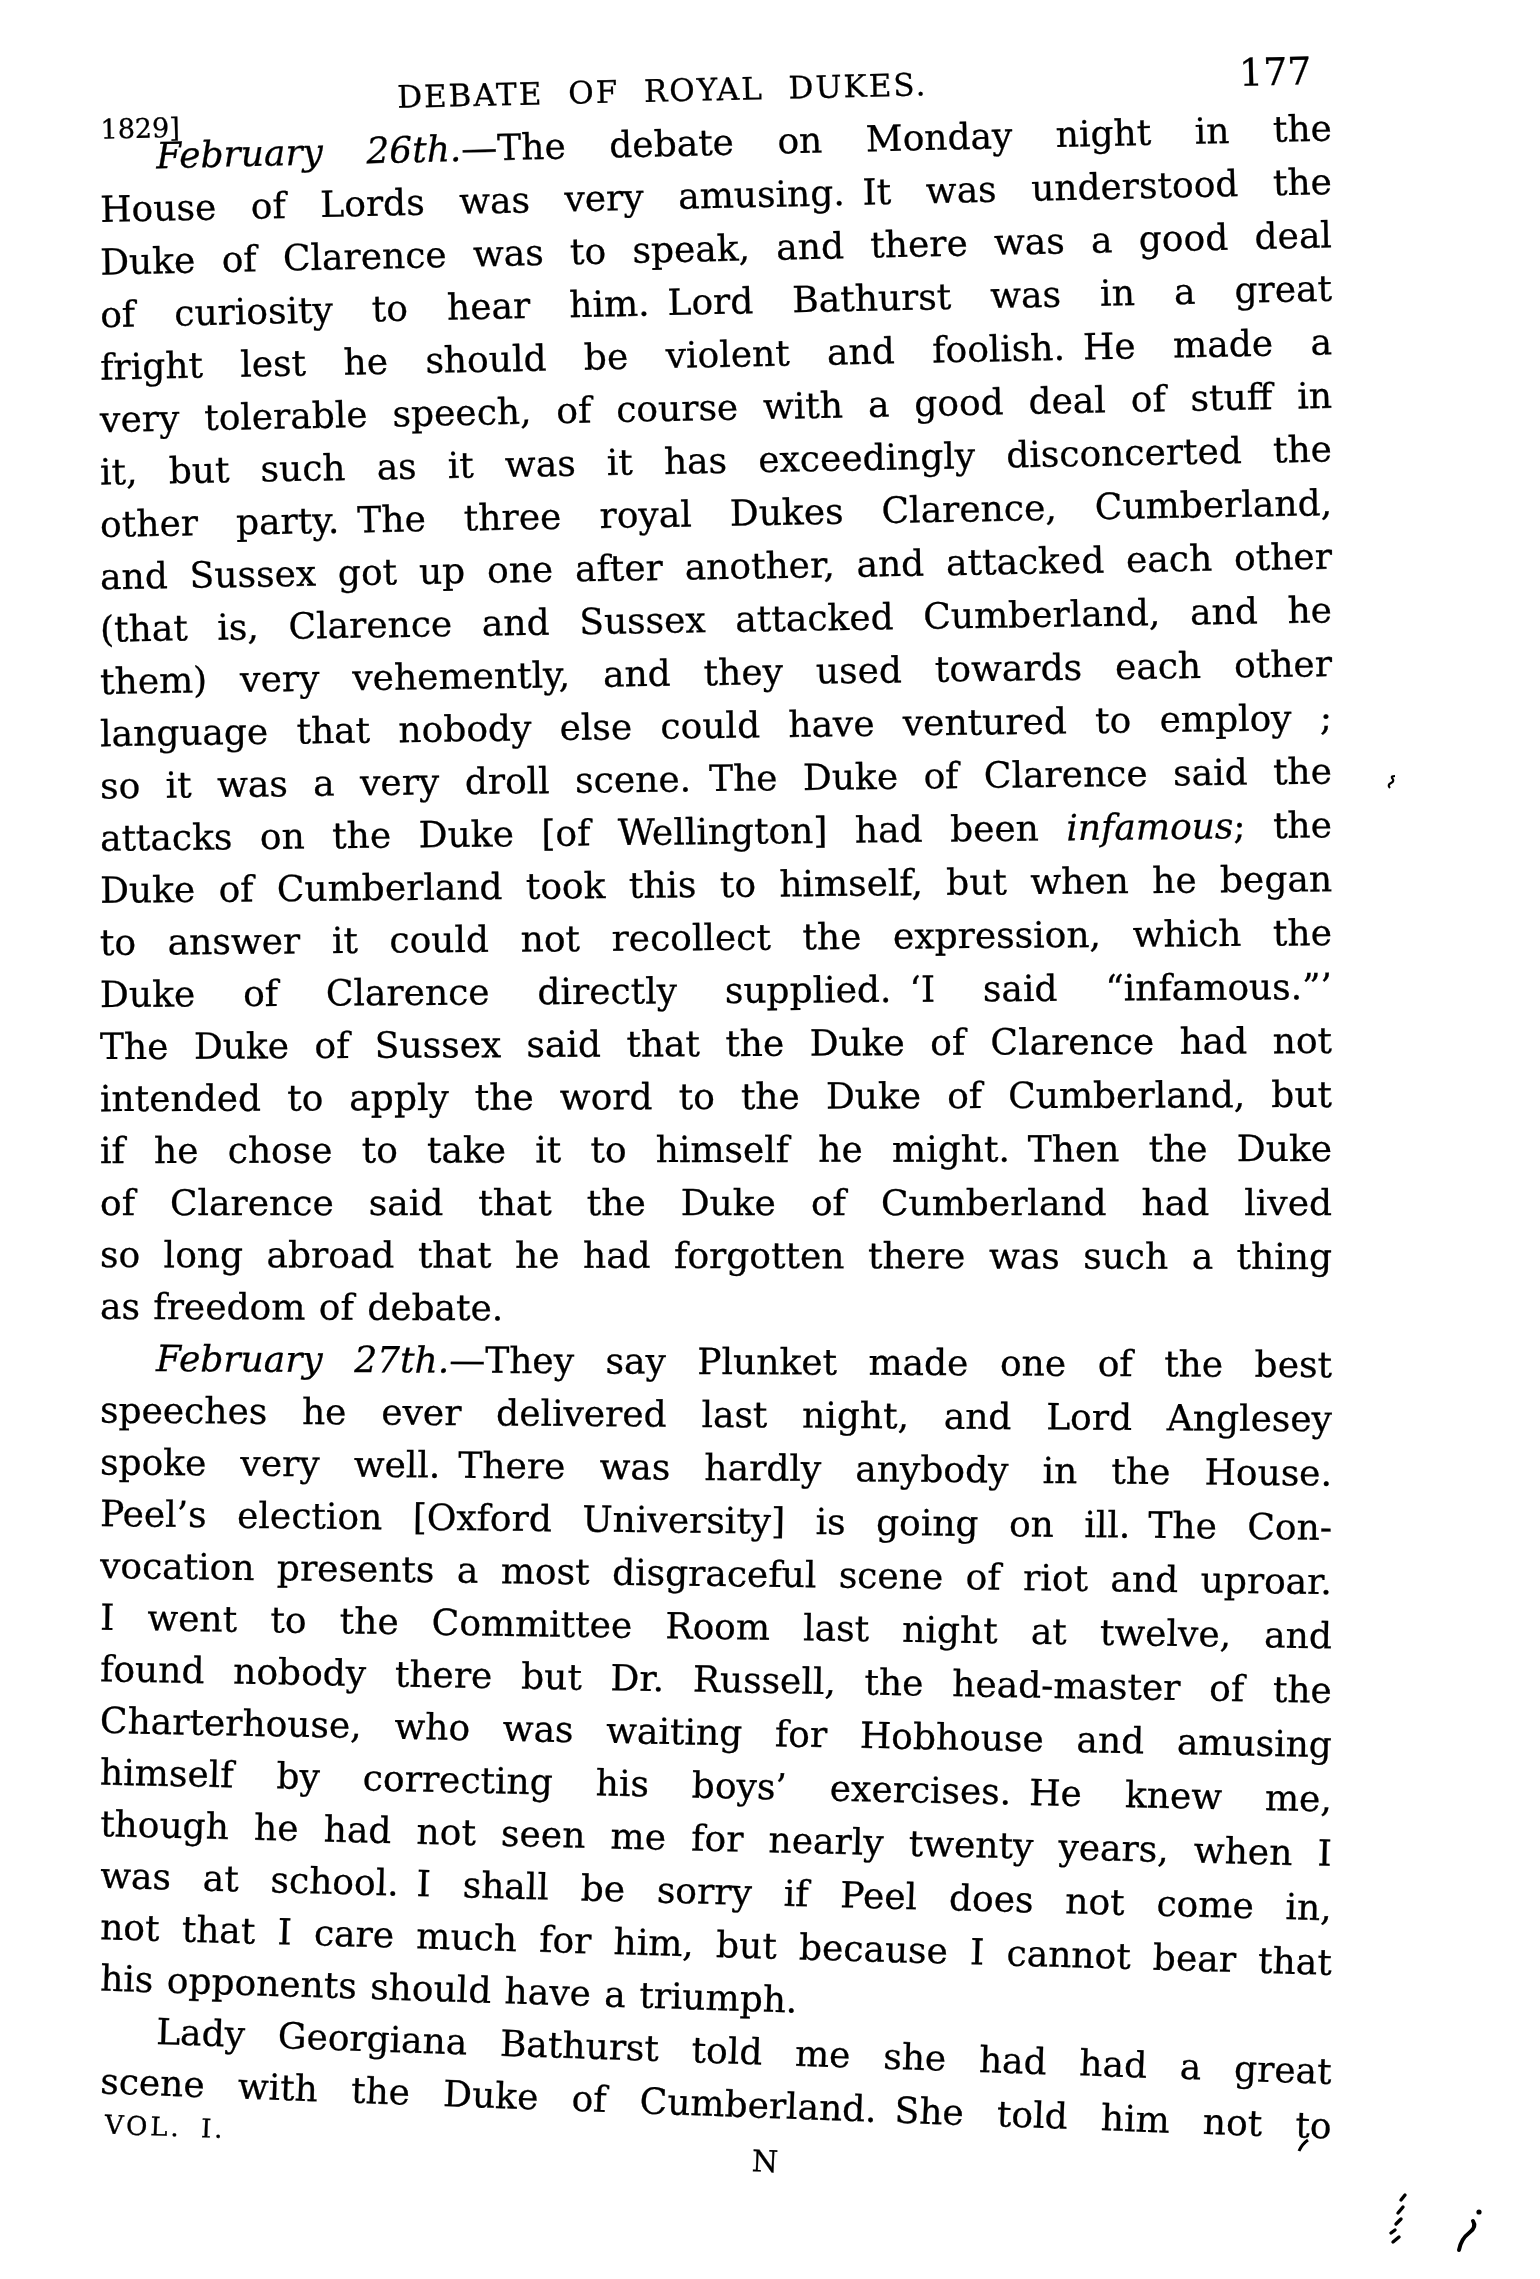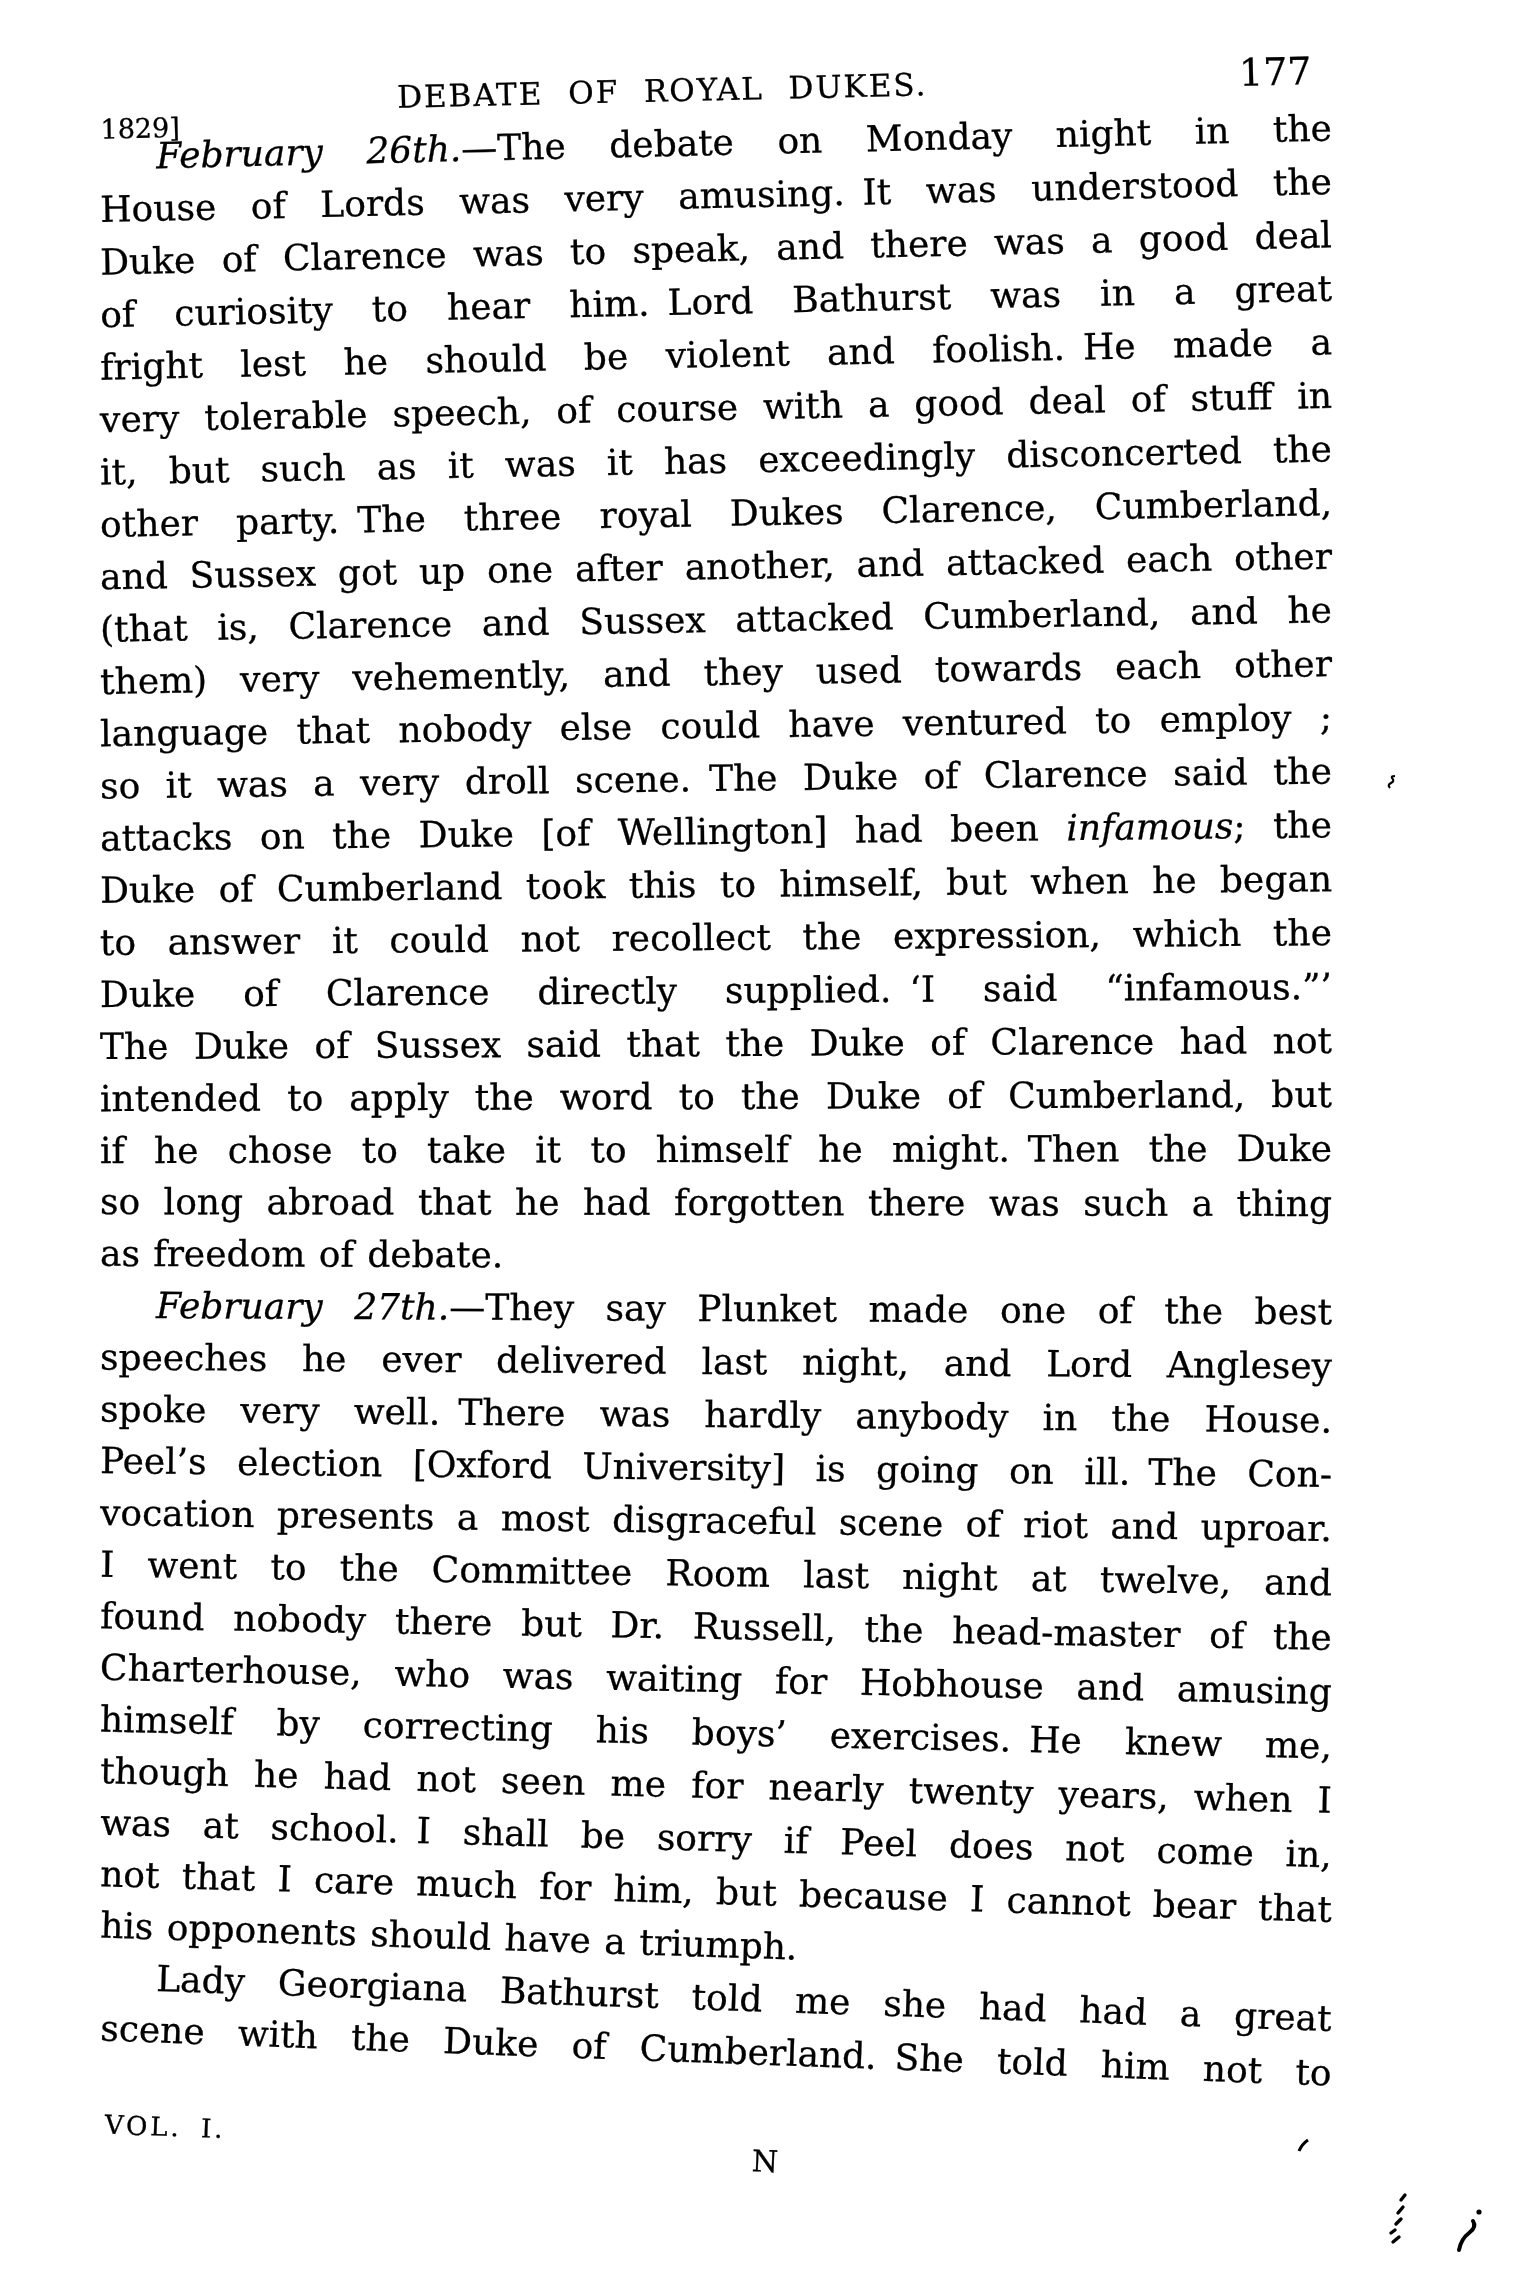--- a/index.html
+++ b/index.html
@@ -115,20 +115,21 @@
         <div class="line" style="transform: rotate(-0.83deg);"><span>them) very vehemently, and they used towards each other</span></div>
         <div class="line" style="transform: rotate(-0.76deg);"><span>language that nobody else could have ventured to employ ;</span></div>
         <div class="line" style="transform: rotate(-0.69deg);"><span>so it was a very droll scene. The Duke of Clarence said the</span></div>
         <div class="line" style="transform: rotate(-0.62deg);"><span>attacks on the Duke [of Wellington] had been </span><i>infamous</i><span>; the</span></div>
         <div class="line" style="transform: rotate(-0.54deg);"><span>Duke of Cumberland took this to himself, but when he began</span></div>
         <div class="line" style="transform: rotate(-0.46deg);"><span>to answer it could not recollect the expression, which the</span></div>
         <div class="line" style="transform: rotate(-0.37deg);"><span>Duke of Clarence directly supplied. ‘I said “infamous.”’</span></div>
         <div class="line" style="transform: rotate(-0.29deg);"><span>The Duke of Sussex said that the Duke of Clarence had not</span></div>
         <div class="line" style="transform: rotate(-0.2deg);"><span>intended to apply the word to the Duke of Cumberland, but</span></div>
         <div class="line" style="transform: rotate(-0.1deg);"><span>if he chose to take it to himself he might. Then the Duke</span></div>
+        <div class="line" style="transform: rotate(-0.01deg);"><span>of Clarence said that the Duke of Cumberland had lived</span></div>
         <div class="line" style="transform: rotate(0.09deg);"><span>so long abroad that he had forgotten there was such a thing</span></div>
         <div class="line last" style="transform: rotate(0.2deg);"><span>as freedom of debate.</span></div>
       </div>
     <div class="paragraph">
         <div class="line first" style="transform: rotate(0.3deg);"><i>February 27th.</i><span>—They say Plunket made one of the best</span></div>
         <div class="line" style="transform: rotate(0.41deg);"><span>speeches he ever delivered last night, and Lord Anglesey</span></div>
         <div class="line" style="transform: rotate(0.52deg);"><span>spoke very well. There was hardly anybody in the House.</span></div>
         <div class="line" style="transform: rotate(0.64deg);"><span>Peel’s election [Oxford University] is going on ill. The Con-</span></div>
         <div class="line" style="transform: rotate(0.75deg);"><span>vocation presents a most disgraceful scene of riot and uproar.</span></div>
         <div class="line" style="transform: rotate(0.87deg);"><span>I went to the Committee Room last night at twelve, and</span></div>

